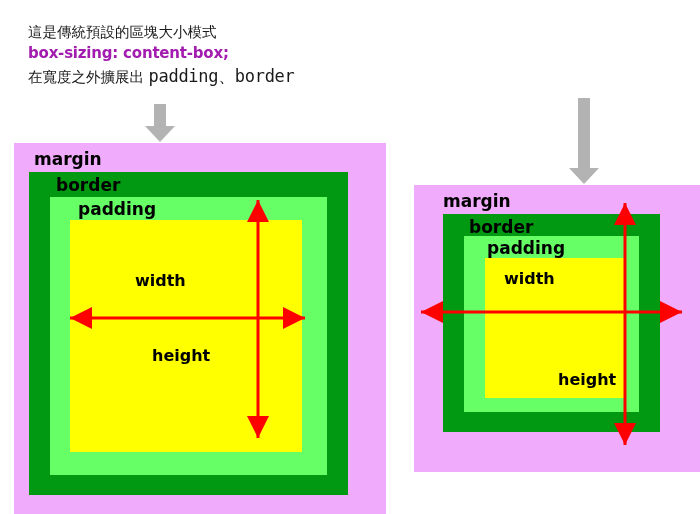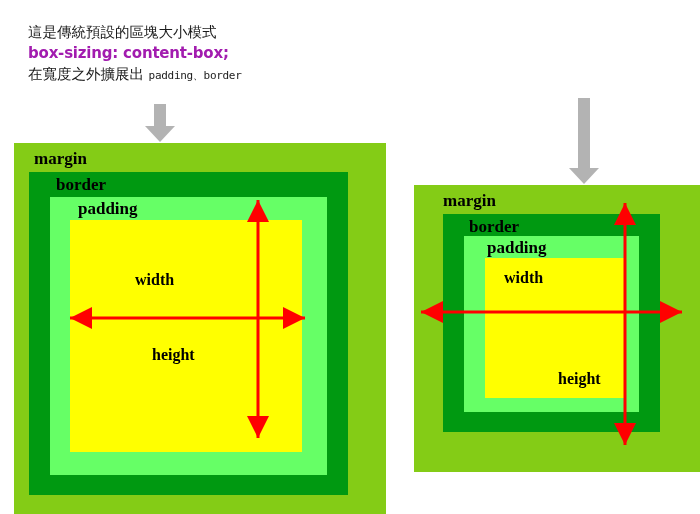--- a/index.html
+++ b/index.html
@@ -29,21 +29,21 @@
   }
   .caption .code {
     font-size: 15px;
     font-weight: bold;
     color: #a21caf;
     font-family: "DejaVu Sans", "Liberation Sans", sans-serif;
     letter-spacing: -0.2px;
   }
   .caption .mono {
     font-family: "DejaVu Sans Mono", "Liberation Mono", monospace;
-    font-size: 11px;
+    font-size: 17px;
     letter-spacing: -0.3px;
   }
 
   #caption-left  { left: 28px;  top: 22px; }
   #caption-right { left: 414px; top: 22px; }
 
   
   .gray-arrow { position: absolute; }
   .gray-arrow .shaft {
     position: absolute;
@@ -64,23 +64,22 @@
     border-top: 16px solid #b3b3b3;
   }
   #gray-arrow-left  { left: 140px; top: 104px; width: 40px; height: 38px; }
   #gray-arrow-left .shaft  { height: 24px; }
   #gray-arrow-right { left: 564px; top: 98px; width: 40px; height: 86px; }
   #gray-arrow-right .shaft { height: 72px; }
 
   
   .margin-box {
     position: absolute;
-    background: #84cc16;
-    box-sizing: border-box;
-    font-family: Liberation Serif, serif;
+    background: #f0abfc;
+    box-sizing: border-box;
   }
   .border-box {
     position: absolute;
     background: #009911;
     box-sizing: border-box;
   }
   .padding-box {
     position: absolute;
     background: #66ff66;
     box-sizing: border-box;

